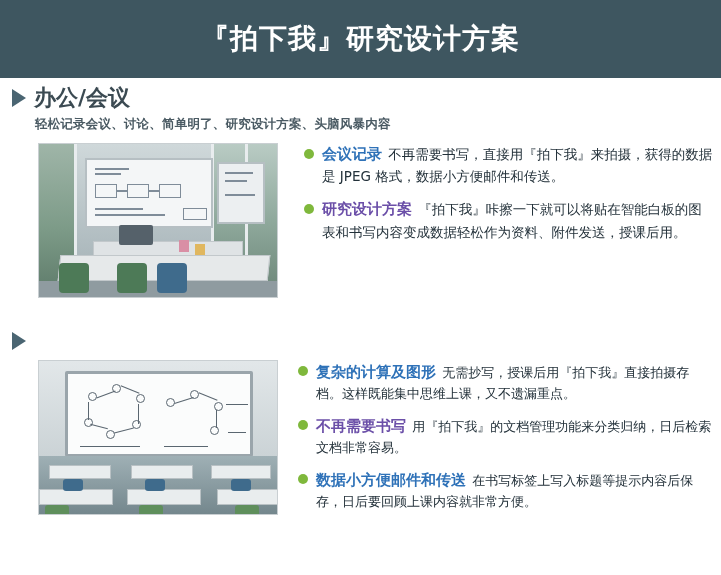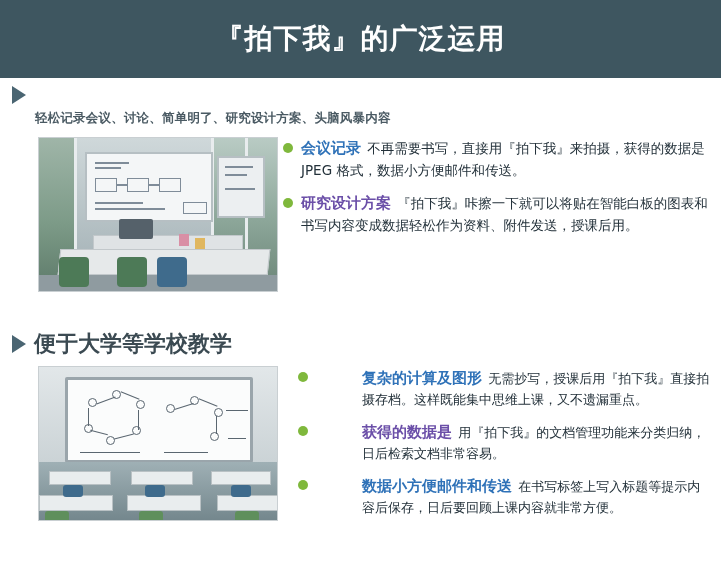--- a/index.html
+++ b/index.html
@@ -167,21 +167,21 @@
   }
   .p2-desk {
     position: absolute; background: #e9edee; border: 1px solid #b9c1c4;
   }
   .p2-chair { position: absolute; background: #3f6b8c; border-radius: 3px; }
   .p2-green { position: absolute; background: #5f8f5c; border-radius: 3px; }
 
   
   .bullets {
     flex: 1;
-    padding-left: 5px;
+    padding-left: 26px;
     padding-right: 8px;
   }
   .bullet {
     display: flex;
     margin-bottom: 11px;
   }
   .dot {
     flex: none;
     width: 10px; height: 10px;
     border-radius: 50%;
@@ -198,34 +198,35 @@
     color: #2f72b8;
     font-weight: bold;
     font-size: 15px;
     margin-right: 2px;
   }
   .bhead-purple { color: #6b4fa8; }
   .bhead-blue   { color: #2f72b8; }
 
   .sec2 .bullets { padding-left: 20px; }
   .sec2 .btext { font-size: 13px; line-height: 1.6; }
-  .sec2 .bullet { margin-bottom: 9px; gap: 46px; }
+  .sec2 .bullet { margin-bottom: 9px; }
 </style>
 </head>
 <body>
 
 <div class="page">
 
   <div class="header">
-    <div class="header-title">『拍下我』的广泛运用</div>
+    <div class="header-title">『拍下我』研究设计方案</div>
   </div>
 
   <div class="section sec1">
     <div class="sec-head">
       <div class="tri"></div>
+      <div class="sec-title">办公/会议</div>
     </div>
     <div class="sec-sub">轻松记录会议、讨论、简单明了、研究设计方案、头脑风暴内容</div>
 
     <div class="row">
 
       <div class="photo">
         <div class="p1-bg"></div>
         <div class="p1-winL"></div>
         <div class="p1-winR"></div>
         <div class="p1-wb">
@@ -271,21 +272,20 @@
             <span>『拍下我』咔擦一下就可以将贴在智能白板的图表和书写内容变成数据轻松作为资料、附件发送，授课后用。</span>
           </div>
         </div>
       </div>
     </div>
   </div>
 
   <div class="section sec2">
     <div class="sec-head">
       <div class="tri"></div>
-      <div class="sec-title">便于大学等学校教学</div>
     </div>
 
     <div class="row">
 
       <div class="photo">
         <div class="p2-bg"></div>
         <div class="p2-wall"></div>
         <div class="p2-wb">
           <div class="p2-molc" style="left:20px; top:18px;"></div>
           <div class="p2-molc" style="left:44px; top:10px;"></div>
@@ -332,21 +332,21 @@
         <div class="bullet">
           <div class="dot"></div>
           <div class="btext">
             <span class="bhead bhead-blue">复杂的计算及图形</span>
             <span>无需抄写，授课后用『拍下我』直接拍摄存档。这样既能集中思维上课，又不遗漏重点。</span>
           </div>
         </div>
         <div class="bullet">
           <div class="dot"></div>
           <div class="btext">
-            <span class="bhead bhead-purple">获得的数据是</span>
+            <span class="bhead bhead-purple">不再需要书写</span>
             <span>用『拍下我』的文档管理功能来分类归纳，日后检索文档非常容易。</span>
           </div>
         </div>
         <div class="bullet">
           <div class="dot"></div>
           <div class="btext">
             <span class="bhead bhead-blue">数据小方便邮件和传送</span>
             <span>在书写标签上写入标题等提示内容后保存，日后要回顾上课内容就非常方便。</span>
           </div>
         </div>

